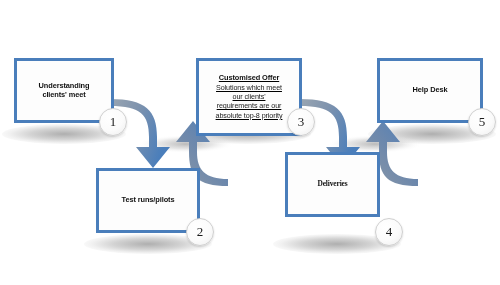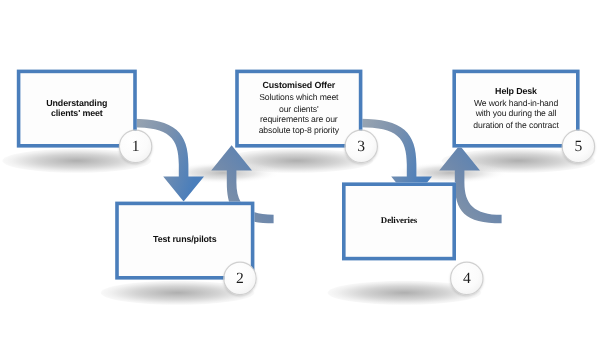--- a/index.html
+++ b/index.html
@@ -184,40 +184,37 @@
                Z" fill="url(#gradUp1)"></path>
     </g>
   </svg>
 
   <div class="card" style="left:14px; top:58px; width:100px; height:65px;">
     <div class="card-title">Understanding</div>
     <div class="card-title">clients' meet</div>
   </div>
   <div class="badge" style="left:99px; top:108px;">1</div>
 
-  <div class="card" style="left:96px; top:168px; width:116px; height:65px;">
+  <div class="card" style="left:96px; top:168px; width:104px; height:65px;">
     <div class="card-title">Test runs/pilots</div>
   </div>
   <div class="badge" style="left:186px; top:218px;">2</div>
 
-  <div class="card" style="left:196px; top:58px; width:106px; height:65px;">
+  <div class="card" style="left:196px; top:58px; width:106px; height:78px;text-decoration:underline;">
     <div class="card-title">Customised Offer</div>
     <div class="card-body" style="white-space:pre-line;">Solutions which meet
 our clients'
 requirements are our
 absolute top-8 priority</div>
   </div>
   <div class="badge" style="left:287px; top:108px;">3</div>
 
   <div class="card" style="left:285px; top:152px; width:95px; height:65px;font-family:Liberation Serif, serif;">
     <div class="card-title">Deliveries</div>
   </div>
   <div class="badge" style="left:375px; top:218px;">4</div>
 
   <div class="card" style="left:377px; top:58px; width:106px; height:65px;">
     <div class="card-title">Help Desk</div>
-    <div class="card-body" style="white-space:pre-line;">We work hand-in-hand
-with you during the all
-duration of the contract</div>
   </div>
   <div class="badge" style="left:468px; top:108px;">5</div>
 
 </div>
 
 </body></html>

